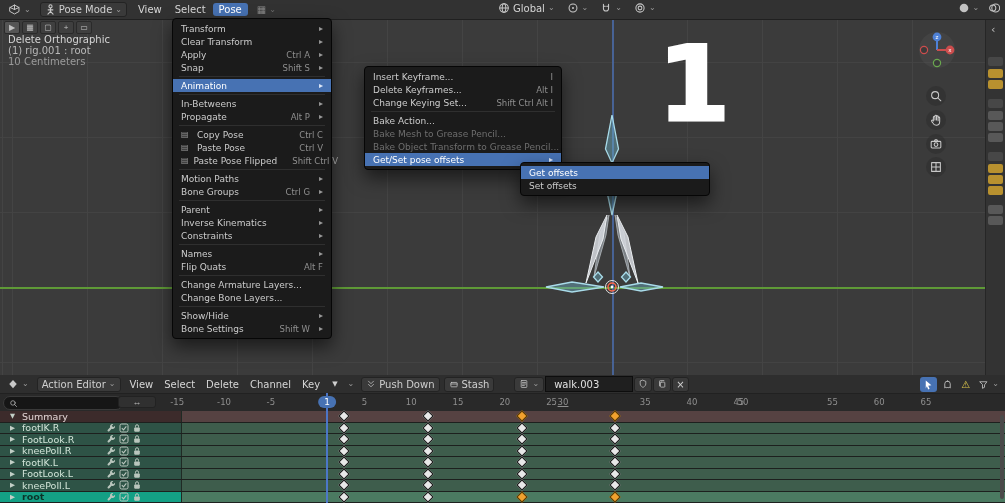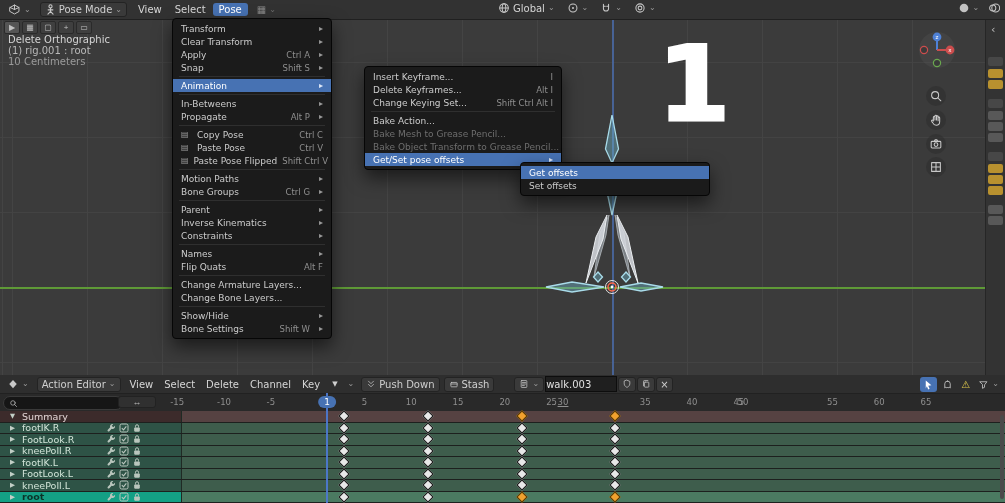--- a/index.html
+++ b/index.html
@@ -58,36 +58,36 @@
 
   
   .menu-panel{position:absolute;background:#1b1b1b;border:1px solid #060606;border-radius:4px;
               padding:3px 0;box-shadow:0 8px 18px rgba(0,0,0,.55);z-index:40}
   .menu-item{display:flex;align-items:center;height:13px;padding:0 8px;gap:5px;color:#cccccc;
              font-size:9px;white-space:nowrap}
   .menu-item.hl{background:#4772b3;color:#fff}
   .menu-item.dis{color:#6e6e6e}
   .mi-icon{width:11px;color:#a5a5a5;font-size:8px}
   .mi-label{flex:1 1 auto}
-  .mi-short{color:#8f8f8f;font-size:8.5px}
+  .mi-short{margin-left:10px;color:#8f8f8f;font-size:8.5px}
   .menu-item.hl .mi-short,.menu-item.hl .mi-arrow{color:#dfe8f7}
   .mi-arrow{width:8px;text-align:right;color:#999;font-size:8px}
   .menu-sep{height:1px;background:#2f2f2f;margin:2px 6px}
   #pose-menu{left:172px;top:18px;width:158px}
   #anim-menu{left:364px;top:66px;width:196px;z-index:41}
   #getset-menu{left:520px;top:162px;width:188px;z-index:42}
 
   
   .dope{position:absolute;left:0;top:375px;width:1005px;height:128px;background:#2b2b2b;z-index:10}
   .dope-header{height:18px;background:#2e2e2e;border-bottom:1px solid #212121;display:flex;
                align-items:center;padding:0 3px;gap:4px;font-size:10px}
   .dope-header .menu-label{padding:1px 5px}
   .action-block{display:inline-flex;align-items:center;gap:1px;margin-left:16px}
   .action-name{background:#1f1f1f;border:1px solid #0d0d0d;height:14px;display:inline-flex;
-               align-items:center;padding:0 0;min-width:70px;color:#e0e0e0}
+               align-items:center;padding:0 8px;min-width:70px;color:#e0e0e0}
   .spacer{flex:1 1 auto}
   .right-icons{display:inline-flex;align-items:center;gap:2px}
   .warn{color:#d8c24a;font-size:10px}
   .ruler{position:relative;height:17px;background:#292929;border-bottom:1px solid #1e1e1e}
   .rlabel{position:absolute;top:0;transform:translateX(-50%);line-height:17px;color:#8f8f8f;font-size:8.5px}
   .search{position:absolute;left:3px;top:2px;width:108px;height:12px;background:#161616;
           border:1px solid #3a3a3a;border-radius:8px;display:flex;align-items:center;padding:0 5px;gap:4px}
   .fitbtn{position:absolute;left:118px;top:2px;width:38px;height:12px;background:#303030;border:1px solid #222;
           border-radius:3px;color:#b9b9b9;font-size:9px;display:flex;align-items:center;justify-content:center;padding:0}
   .pill{position:absolute;left:327px;top:2px;transform:translateX(-50%);background:#4772b3;color:#fff;

